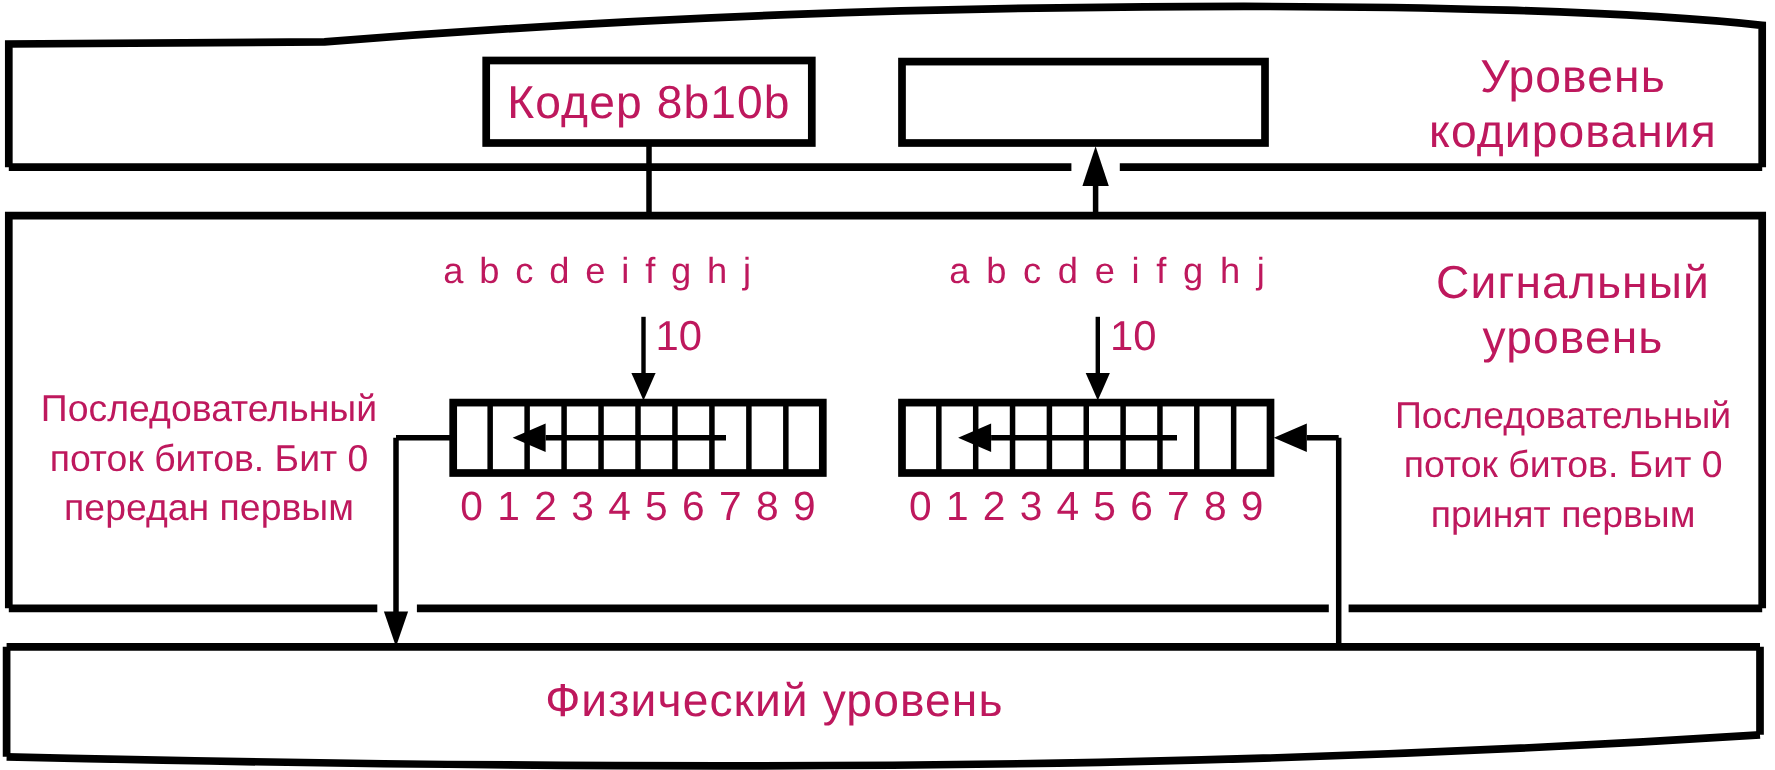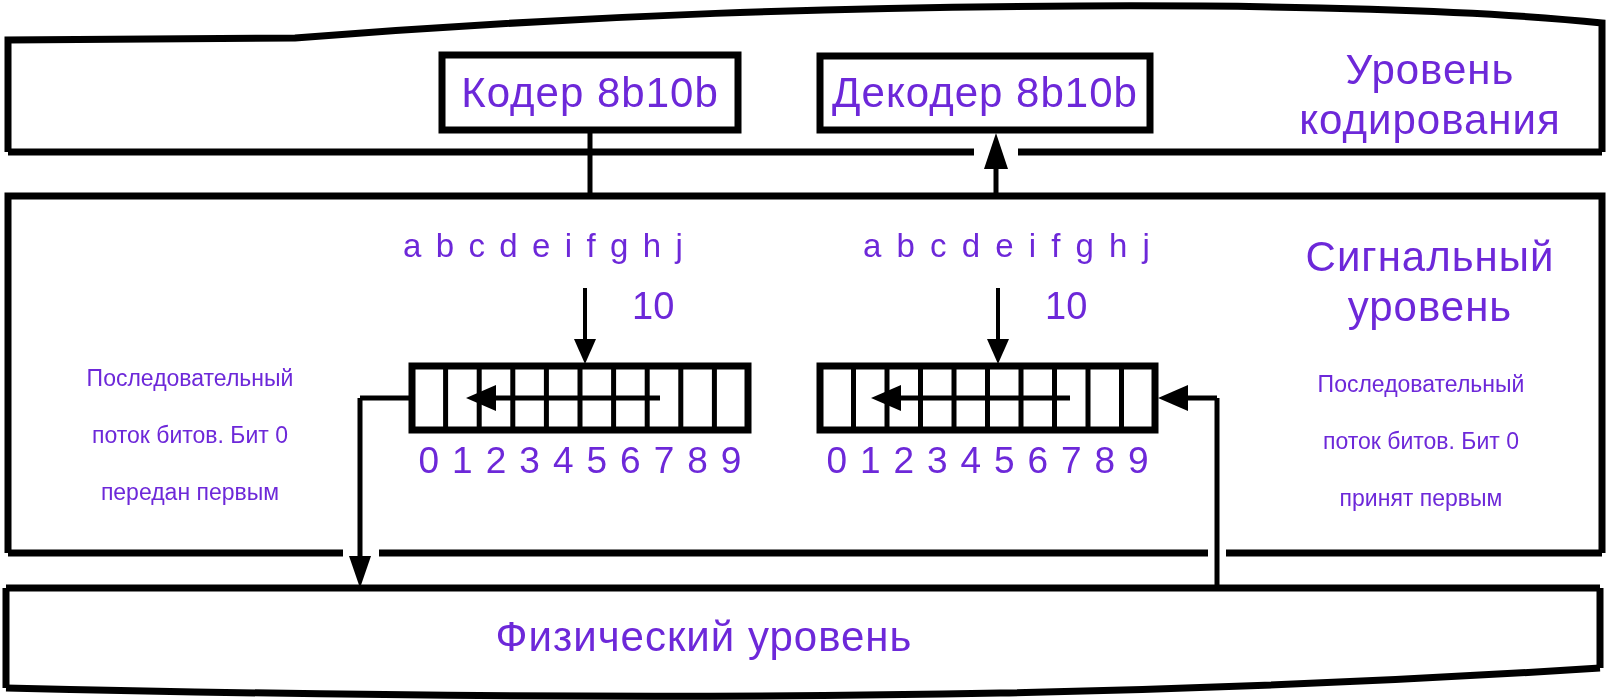--- a/index.html
+++ b/index.html
@@ -1,30 +1,30 @@
 <!DOCTYPE html>
 <html><head>
 <meta charset="utf-8">
 <style>
   html,body{margin:0;padding:0;background:#fff;}
   .canvas{
     position:relative;width:1614px;height:700px;background:#fff;
-    font-family:"Liberation Sans",sans-serif;color:#6d28d9;overflow:hidden;
+    font-family:"Liberation Sans",sans-serif;color:#be185d;overflow:hidden;
   }
   .canvas svg{position:absolute;left:0;top:0;}
   .abs{position:absolute;}
   .txt{white-space:pre-line;text-align:center;line-height:1.16;}
   .boxlabel{display:flex;align-items:center;justify-content:center;
     font-size:42px;letter-spacing:1px;}
   .levellabel{font-size:42px;line-height:50px;letter-spacing:1px;}
-  .note{font-size:23px;line-height:57px;}
+  .note{font-size:34px;line-height:45px;}
   .bitrow{display:flex;justify-content:space-between;font-size:33px;letter-spacing:0;}
   .numrow{display:flex;font-size:37px;}
   .numrow span{flex:1;text-align:center;}
-  .tenlabel{font-size:38px;margin-left:36px;}
+  .tenlabel{font-size:38px;}
 </style>
 </head>
 <body>
 
 <div class="canvas">
 
   <svg width="1614" height="700" viewBox="0 0 1614 700" fill="none" stroke="#000">
 
     <path stroke-width="7" d="M 8 152 L 8 40 L 295 38 C 600 14 850 7 1080 6 C 1280 5 1480 10 1602 23 L 1602 152"></path>
     <path stroke-width="7" d="M 8 152 H 974 M 1018 152 H 1602"></path>
@@ -59,21 +59,20 @@
     <rect stroke-width="7" x="820" y="366" width="335" height="64"></rect>
     <path stroke-width="5" d="M 853.5 366 V 430 M 887 366 V 430 M 920.5 366 V 430 M 954 366 V 430 M 987.5 366 V 430 M 1021 366 V 430 M 1054.5 366 V 430 M 1088 366 V 430 M 1121.5 366 V 430"></path>
     <path stroke-width="5" d="M 1070 398 H 901"></path>
     <polygon fill="#000" stroke="none" points="871,398 901,385 901,411"></polygon>
 
     <polygon fill="#000" stroke="none" points="1158,398 1188,385 1188,411"></polygon>
     <path stroke-width="5" d="M 1188 398 H 1217 M 1217 398 V 588"></path>
   </svg>
 
   <div class="abs boxlabel" style="left:442px;top:55px;width:296px;height:75px;">Кодер 8b10b</div>
-  <div class="abs boxlabel" style="left:820px;top:56px;width:330px;height:74px;">Декодер 8b10b</div>
   <div class="abs txt levellabel" style="left:1230px;top:45px;width:400px;">Уровень
 кодирования</div>
 
   <div class="abs txt levellabel" style="left:1230px;top:232px;width:400px;">Сигнальный
 уровень</div>
 
   <div class="abs bitrow" style="left:403px;top:227px;width:280px;">
     <span>a</span>
     <span>b</span>
     <span>c</span>

